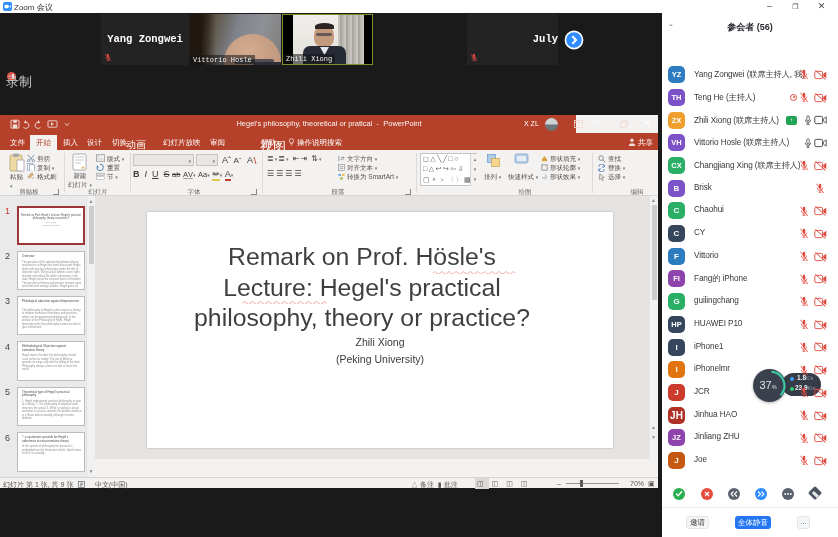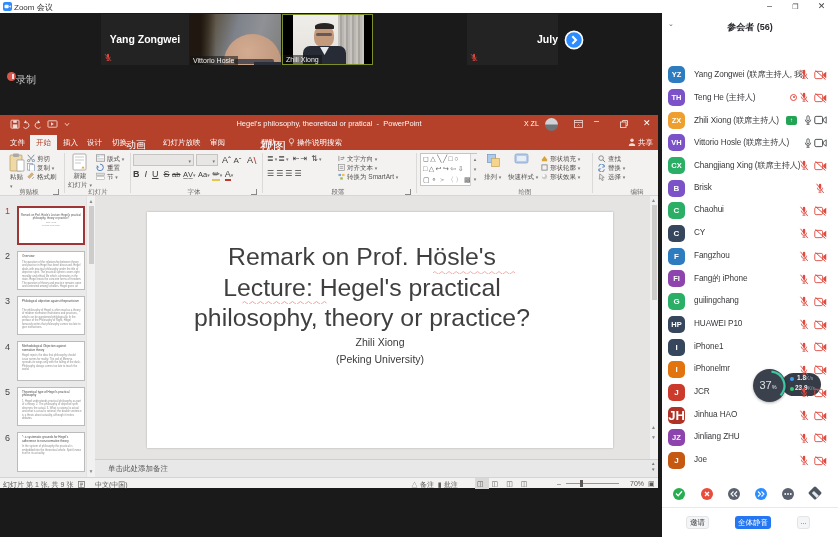--- a/index.html
+++ b/index.html
@@ -4,21 +4,21 @@
 <style>
 html,body{margin:0;padding:0;}
 body{font-family:"Liberation Sans",sans-serif;}
 #screen{position:relative;width:838px;height:537px;background:#1a1a1a;overflow:hidden;font-family:"Liberation Sans",sans-serif;}
 .abs{position:absolute;}
 
 #titlebar{left:0;top:0;width:838px;height:13px;background:#fff;}
 #titlebar .tlabel{left:14px;top:2px;font-size:8px;color:#333;}
 .winbtn{top:2px;width:9px;height:9px;color:#444;font-size:9px;line-height:9px;text-align:center;}
 
-.tile{top:14px;height:51px;background:#232323;overflow:hidden;}
+.tile{top:14px;height:51px;background:#232323;overflow:hidden;font-family:Liberation Mono, monospace;}
 .tname{width:100%;text-align:center;color:#fff;font-weight:bold;font-size:10.5px;}
 .miclabel{left:3px;bottom:3px;}
 .vlabel{left:0;bottom:0;background:rgba(20,20,20,.55);color:#eee;font-size:7px;padding:1px 3px;}
 
 #panel{left:662px;top:13px;width:176px;height:524px;background:#fff;}
 .pav{left:6px;width:17px;height:17px;border-radius:5px;color:#fff;font-weight:bold;font-size:7.5px;text-align:center;line-height:17px;}
 .pname{left:32px;font-size:8.2px;color:#38383c;white-space:nowrap;letter-spacing:-0.1px;}
 
 #ppt{left:0;top:115px;width:658px;height:373px;background:#f3f2f1;}
 .w{color:#fff;}
@@ -79,25 +79,25 @@
         <line x1="1.5" y1="1.5" x2="10.5" y2="11.5" stroke="#e04a3f" stroke-width="1.2"></line>
       </svg>
   </div>
   <svg class="abs" style="left:564px;top:30px" width="20" height="20" viewBox="0 0 20 20">
       <circle cx="10" cy="10" r="8.6" fill="#2D8CFF" stroke="#fff" stroke-width="1.6"></circle>
       <path d="M8.3 6.2L12 10l-3.7 3.8" fill="none" stroke="#fff" stroke-width="2"></path>
     </svg>
 
   <div class="abs" style="left:7px;top:72px;width:9px;height:9px;border-radius:50%;background:#d8574a;"></div>
   <div class="abs" style="left:12px;top:74px;width:2px;height:5px;background:#fff;opacity:.8"></div>
-  <div class="abs" style="left:16px;top:73px;font-size:10px;color:#c8c8c8;">录制</div>
+  <div class="abs" style="left:6px;top:73px;font-size:13px;color:#c8c8c8;">录制</div>
 
   <div class="abs" id="ppt">
 
-    <div class="abs" style="left:0;top:0;width:658px;height:18px;background:#b5412a;">
+    <div class="abs" style="left:0;top:0;width:576px;height:18px;background:#b5412a;">
       <svg class="abs" style="left:10px;top:3.5px" width="64" height="11" viewBox="0 0 64 11" fill="none" stroke="#f2ddd7" stroke-width="0.9">
         <rect x="1" y="1.2" width="8" height="8" rx="0.8"></rect>
         <rect x="3.2" y="1.4" width="3.6" height="2.4" fill="#f2ddd7" stroke="none"></rect>
         <rect x="2.8" y="5.4" width="4.5" height="3.6" fill="#f2ddd7" stroke="none"></rect>
         <path d="M14.3 3.6 a3.1 3.1 0 1 1 -0.9 4.6"></path>
         <path d="M15.6 1.1 l-1.5 2.6 2.7 0.9z" fill="#f2ddd7" stroke="none"></path>
         <path d="M29.7 3.6 a3.1 3.1 0 1 0 0.9 4.6"></path>
         <path d="M28.4 1.1 l1.5 2.6 -2.7 0.9z" fill="#f2ddd7" stroke="none"></path>
         <rect x="38" y="1.8" width="9" height="6.4" rx="0.6"></rect>
         <path d="M41 3.2 l2.8 1.8 -2.8 1.8z" fill="#f2ddd7" stroke="none"></path>
@@ -339,24 +339,20 @@
       </div>
 
       <div class="abs" style="left:650px;top:0;width:8px;height:263px;background:#f2f1f1;">
         <div class="abs" style="left:1px;top:1px;font-size:5px;color:#8a8a8a;">▲</div>
         <div class="abs" style="left:1.5px;top:9px;width:5px;height:95px;background:#cdcccb;"></div>
         <div class="abs" style="left:1px;top:228px;font-size:5px;color:#8a8a8a;">▲</div>
         <div class="abs" style="left:1px;top:238px;font-size:5px;color:#8a8a8a;">▼</div>
       </div>
     </div>
 
-    <div class="abs" style="left:95px;top:344px;width:563px;height:18px;background:#e9e8e8;border-top:1px solid #d0cecd;box-sizing:border-box;">
-      <div class="abs" style="left:13px;top:4px;font-size:7.5px;color:#555;">单击此处添加备注</div>
-      <div class="abs" style="left:556px;top:1px;font-size:4.5px;color:#777;line-height:6px;">▲<br>▼</div>
-    </div>
 
     <div class="abs" style="left:0;top:362px;width:658px;height:11px;background:#f3f2f1;border-top:1px solid #d6d4d2;box-sizing:border-box;font-size:7px;color:#5b5855;">
       <div class="abs" style="left:3px;top:2px;">幻灯片 第 1 张, 共 9 张</div>
         <svg class="abs" style="left:78px;top:2.5px" width="7" height="7" viewBox="0 0 7 7" fill="none" stroke="#777" stroke-width="0.8">
           <rect x="0.5" y="0.5" width="6" height="6"></rect>
           <path d="M2 2.2h3M2 3.6h3M2 5h2"></path>
         </svg>
       <div class="abs" style="left:95px;top:2px;">中文(中国)</div>
       <div class="abs" style="left:411px;top:2px;">△ 备注&nbsp;&nbsp;▮ 批注</div>
       <div class="abs" style="left:475px;top:0px;width:14px;height:11px;background:#dbd9d7;"></div>
@@ -456,21 +452,21 @@
           <rect x="4.6" y="0.8" width="2.9" height="6" rx="1.45" fill="#e04a3f"></rect>
           <path d="M2.8 5.5a3.2 3.2 0 0 0 6.4 0M6 8.7V11M4.2 11h3.6" stroke="#e04a3f" stroke-width="1" fill="none"></path>
           <line x1="1.8" y1="0.8" x2="10.6" y2="12" stroke="#e04a3f" stroke-width="1.1"></line>
         </svg>
       <svg class="abs" style="left:152px;top:215.9px;z-index:3" width="13" height="10" viewBox="0 0 14 11">
           <rect x="0.7" y="1.5" width="8.6" height="8" rx="1.5" fill="none" stroke="#e04a3f" stroke-width="1"></rect>
           <path d="M10 4.5L13.3 2v7L10 6.5z" fill="#e04a3f"></path>
           <line x1="1.5" y1="0.5" x2="12.5" y2="10.5" stroke="#e04a3f" stroke-width="1.1"></line>
         </svg>
       <div class="abs pav" style="top:234.7px;background:#2e7cc0;font-size:8px;">F</div>
-      <div class="abs pname" style="top:237.7px;">Fangzhou</div>
+      <div class="abs pname" style="top:237.7px;">Vittorio</div>
       <svg class="abs" style="left:137px;top:238.0px;z-index:3" width="10" height="11" viewBox="0 0 12 13">
           <rect x="4.6" y="0.8" width="2.9" height="6" rx="1.45" fill="#e04a3f"></rect>
           <path d="M2.8 5.5a3.2 3.2 0 0 0 6.4 0M6 8.7V11M4.2 11h3.6" stroke="#e04a3f" stroke-width="1" fill="none"></path>
           <line x1="1.8" y1="0.8" x2="10.6" y2="12" stroke="#e04a3f" stroke-width="1.1"></line>
         </svg>
       <svg class="abs" style="left:152px;top:238.6px;z-index:3" width="13" height="10" viewBox="0 0 14 11">
           <rect x="0.7" y="1.5" width="8.6" height="8" rx="1.5" fill="none" stroke="#e04a3f" stroke-width="1"></rect>
           <path d="M10 4.5L13.3 2v7L10 6.5z" fill="#e04a3f"></path>
           <line x1="1.5" y1="0.5" x2="12.5" y2="10.5" stroke="#e04a3f" stroke-width="1.1"></line>
         </svg>
@@ -539,21 +535,21 @@
       <svg class="abs" style="left:137px;top:374.2px;z-index:3" width="10" height="11" viewBox="0 0 12 13">
           <rect x="4.6" y="0.8" width="2.9" height="6" rx="1.45" fill="#e04a3f"></rect>
           <path d="M2.8 5.5a3.2 3.2 0 0 0 6.4 0M6 8.7V11M4.2 11h3.6" stroke="#e04a3f" stroke-width="1" fill="none"></path>
           <line x1="1.8" y1="0.8" x2="10.6" y2="12" stroke="#e04a3f" stroke-width="1.1"></line>
         </svg>
       <svg class="abs" style="left:152px;top:374.8px;z-index:3" width="13" height="10" viewBox="0 0 14 11">
           <rect x="0.7" y="1.5" width="8.6" height="8" rx="1.5" fill="none" stroke="#e04a3f" stroke-width="1"></rect>
           <path d="M10 4.5L13.3 2v7L10 6.5z" fill="#e04a3f"></path>
           <line x1="1.5" y1="0.5" x2="12.5" y2="10.5" stroke="#e04a3f" stroke-width="1.1"></line>
         </svg>
-      <div class="abs pav" style="top:393.6px;background:#b03226;font-size:13px;">JH</div>
+      <div class="abs pav" style="top:393.6px;background:#b03226;font-size:10px;">JH</div>
       <div class="abs pname" style="top:396.6px;">Jinhua HAO</div>
       <svg class="abs" style="left:137px;top:396.9px;z-index:3" width="10" height="11" viewBox="0 0 12 13">
           <rect x="4.6" y="0.8" width="2.9" height="6" rx="1.45" fill="#e04a3f"></rect>
           <path d="M2.8 5.5a3.2 3.2 0 0 0 6.4 0M6 8.7V11M4.2 11h3.6" stroke="#e04a3f" stroke-width="1" fill="none"></path>
           <line x1="1.8" y1="0.8" x2="10.6" y2="12" stroke="#e04a3f" stroke-width="1.1"></line>
         </svg>
       <svg class="abs" style="left:152px;top:397.5px;z-index:3" width="13" height="10" viewBox="0 0 14 11">
           <rect x="0.7" y="1.5" width="8.6" height="8" rx="1.5" fill="none" stroke="#e04a3f" stroke-width="1"></rect>
           <path d="M10 4.5L13.3 2v7L10 6.5z" fill="#e04a3f"></path>
           <line x1="1.5" y1="0.5" x2="12.5" y2="10.5" stroke="#e04a3f" stroke-width="1.1"></line>

